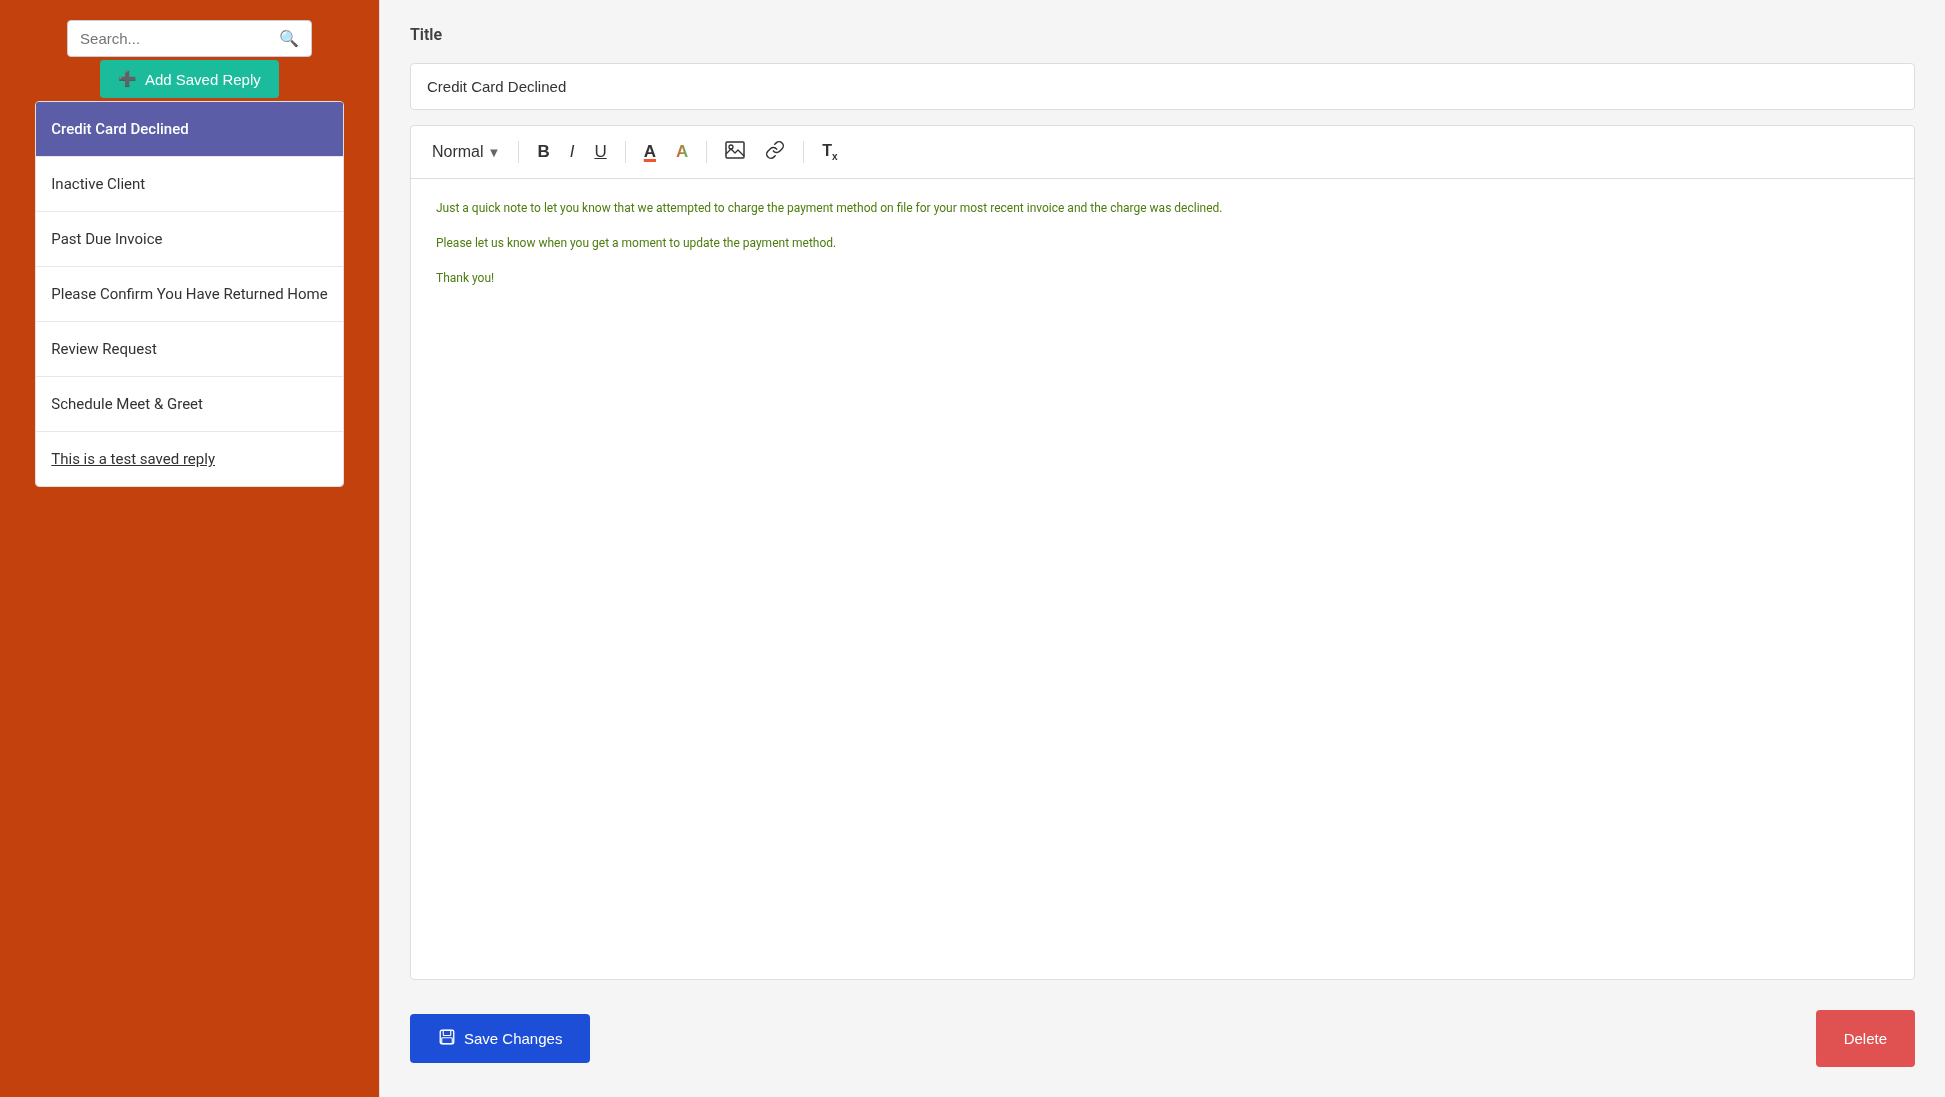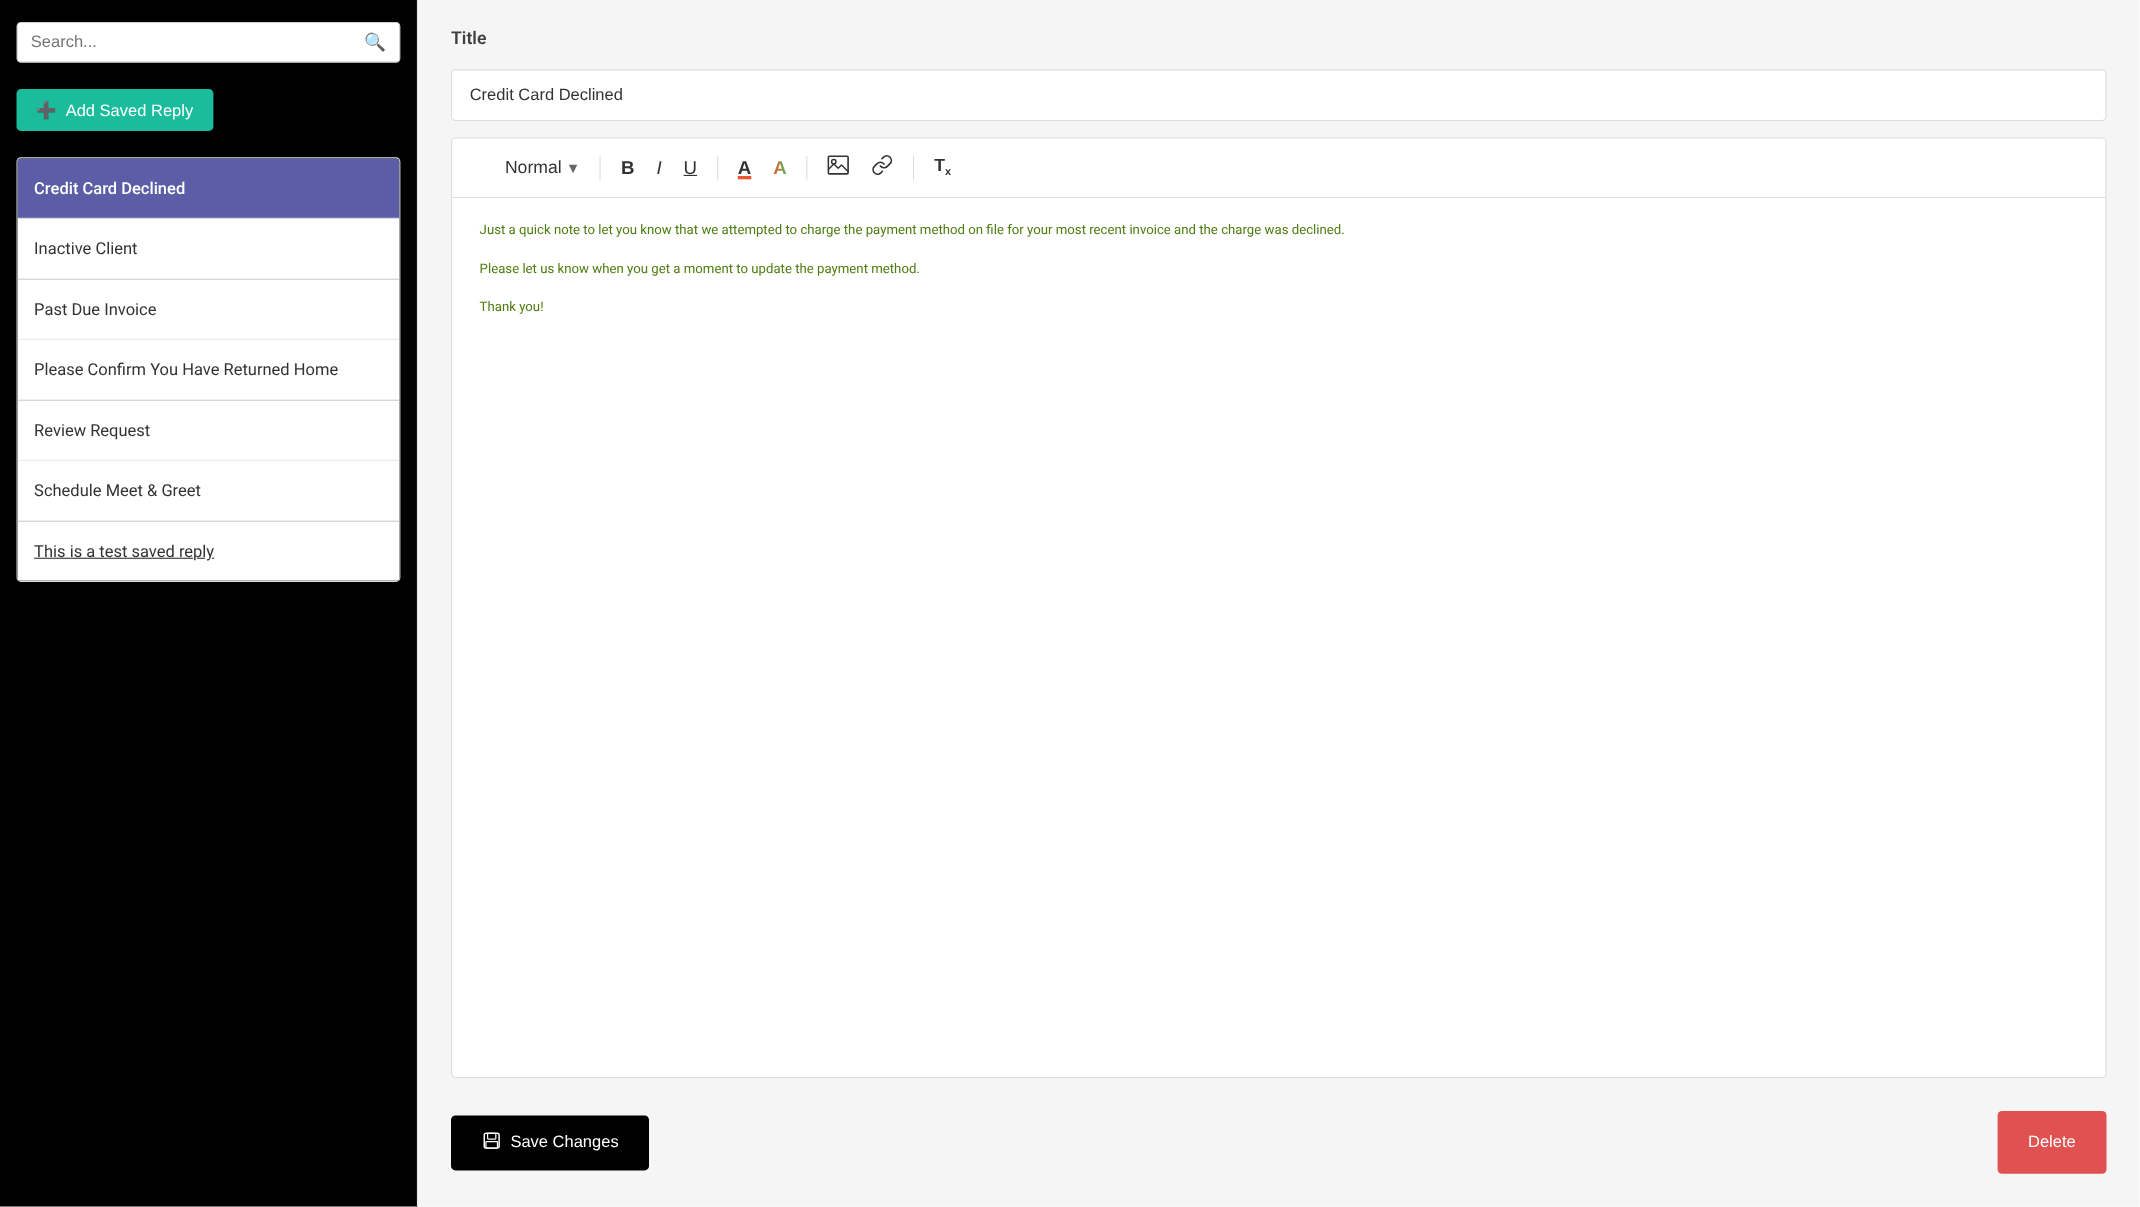--- a/index.html
+++ b/index.html
@@ -9,27 +9,28 @@
       display: flex;
       height: 100vh;
       overflow: hidden;
       font-size: 16px;
     }
 
     
     .sidebar {
       width: 380px;
       min-width: 380px;
-      background: #000000;
+      background: #c2410c;
       border-right: 1px solid #e0e0e0;
       display: flex;
       flex-direction: column;
       padding: 20px 15px 15px 15px;
-      gap: 24px;
+      gap: 3px;
       overflow-y: auto;
+      align-items: center;
     }
 
     .search-bar {
       display: flex;
       align-items: center;
       border: 1px solid #ccc;
       border-radius: 4px;
       padding: 8px 12px;
       background: #fff;
     }
@@ -134,21 +135,20 @@
     .toolbar-select {
       display: flex;
       align-items: center;
       gap: 4px;
       border: none;
       background: transparent;
       font-size: 15px;
       color: #333;
       cursor: pointer;
       padding: 2px 4px;
-      margin-left: 27px;
     }
 
     .toolbar-divider {
       width: 1px;
       height: 22px;
       background: #ddd;
       margin: 0 4px;
     }
 
     .toolbar-btn {
@@ -179,21 +179,21 @@
     .editor-body p { margin-bottom: 16px; }
 
     .footer {
       display: flex;
       justify-content: space-between;
       align-items: center;
       padding: 15px 0 5px 0;
     }
 
     .save-btn {
-      background: #000000;
+      background: #1d4ed8;
       color: #fff;
       border: none;
       border-radius: 4px;
       padding: 14px 28px;
       font-size: 15px;
       cursor: pointer;
       display: flex;
       align-items: center;
       gap: 8px;
     }

